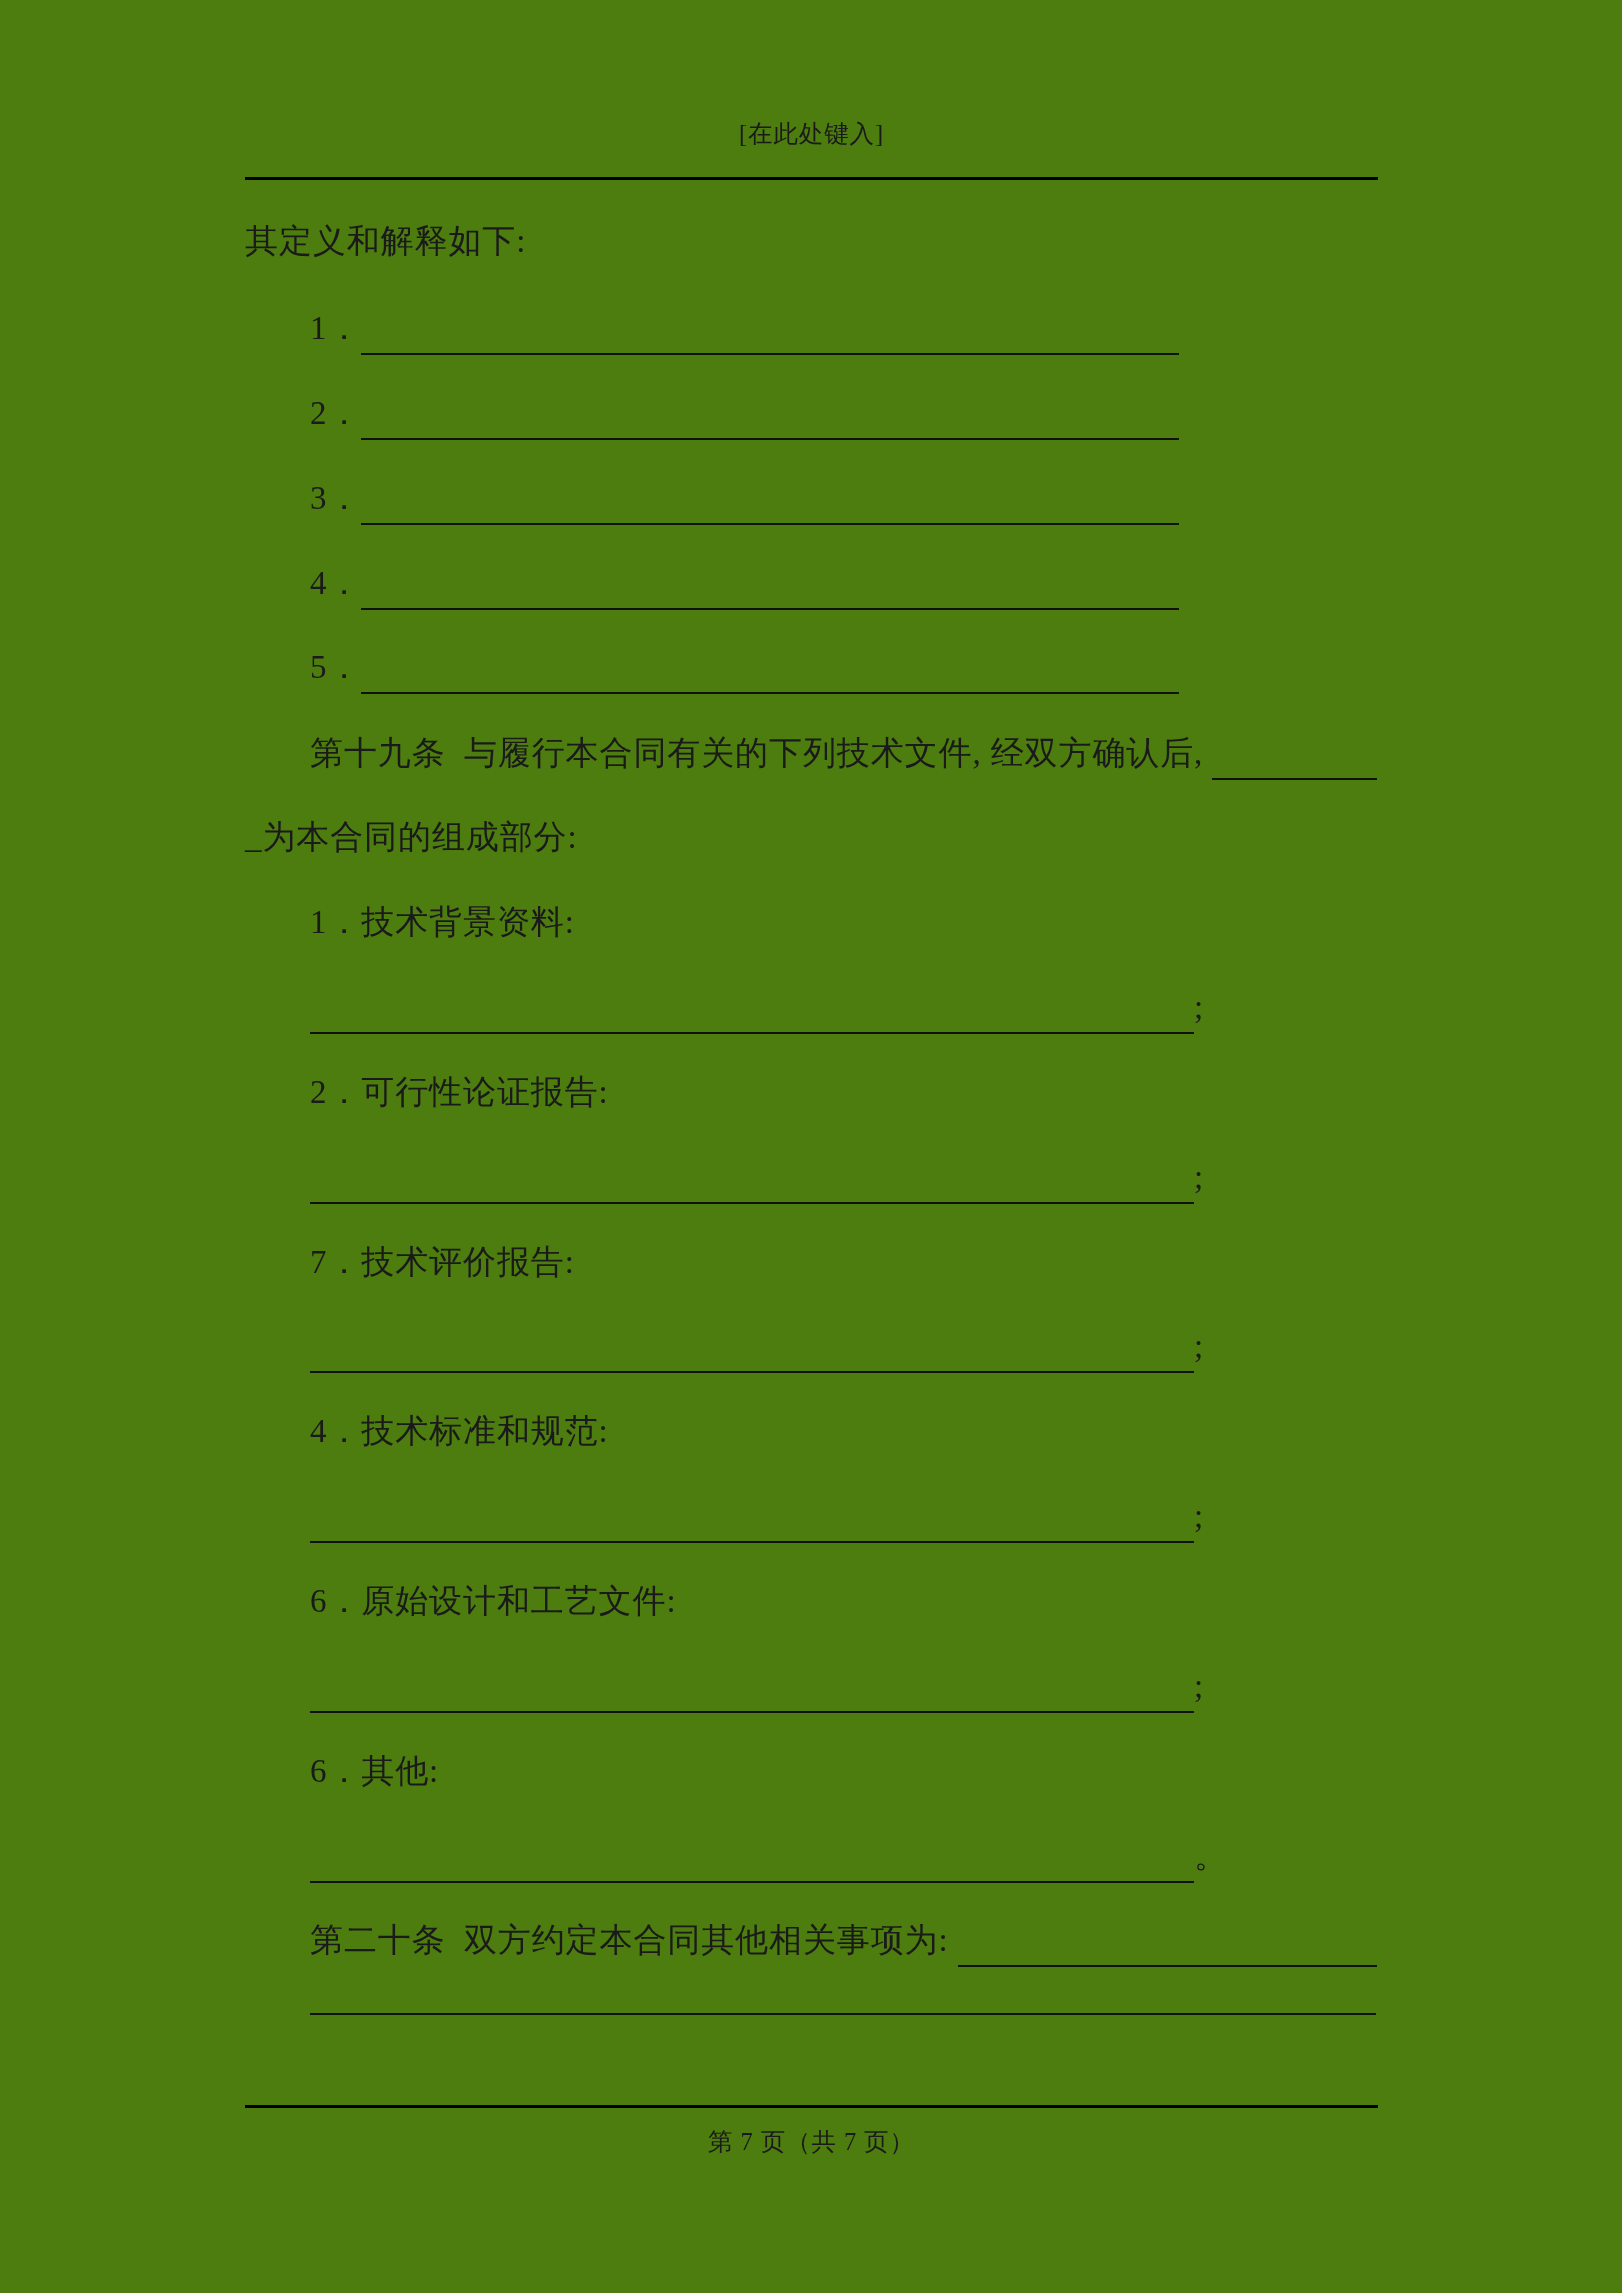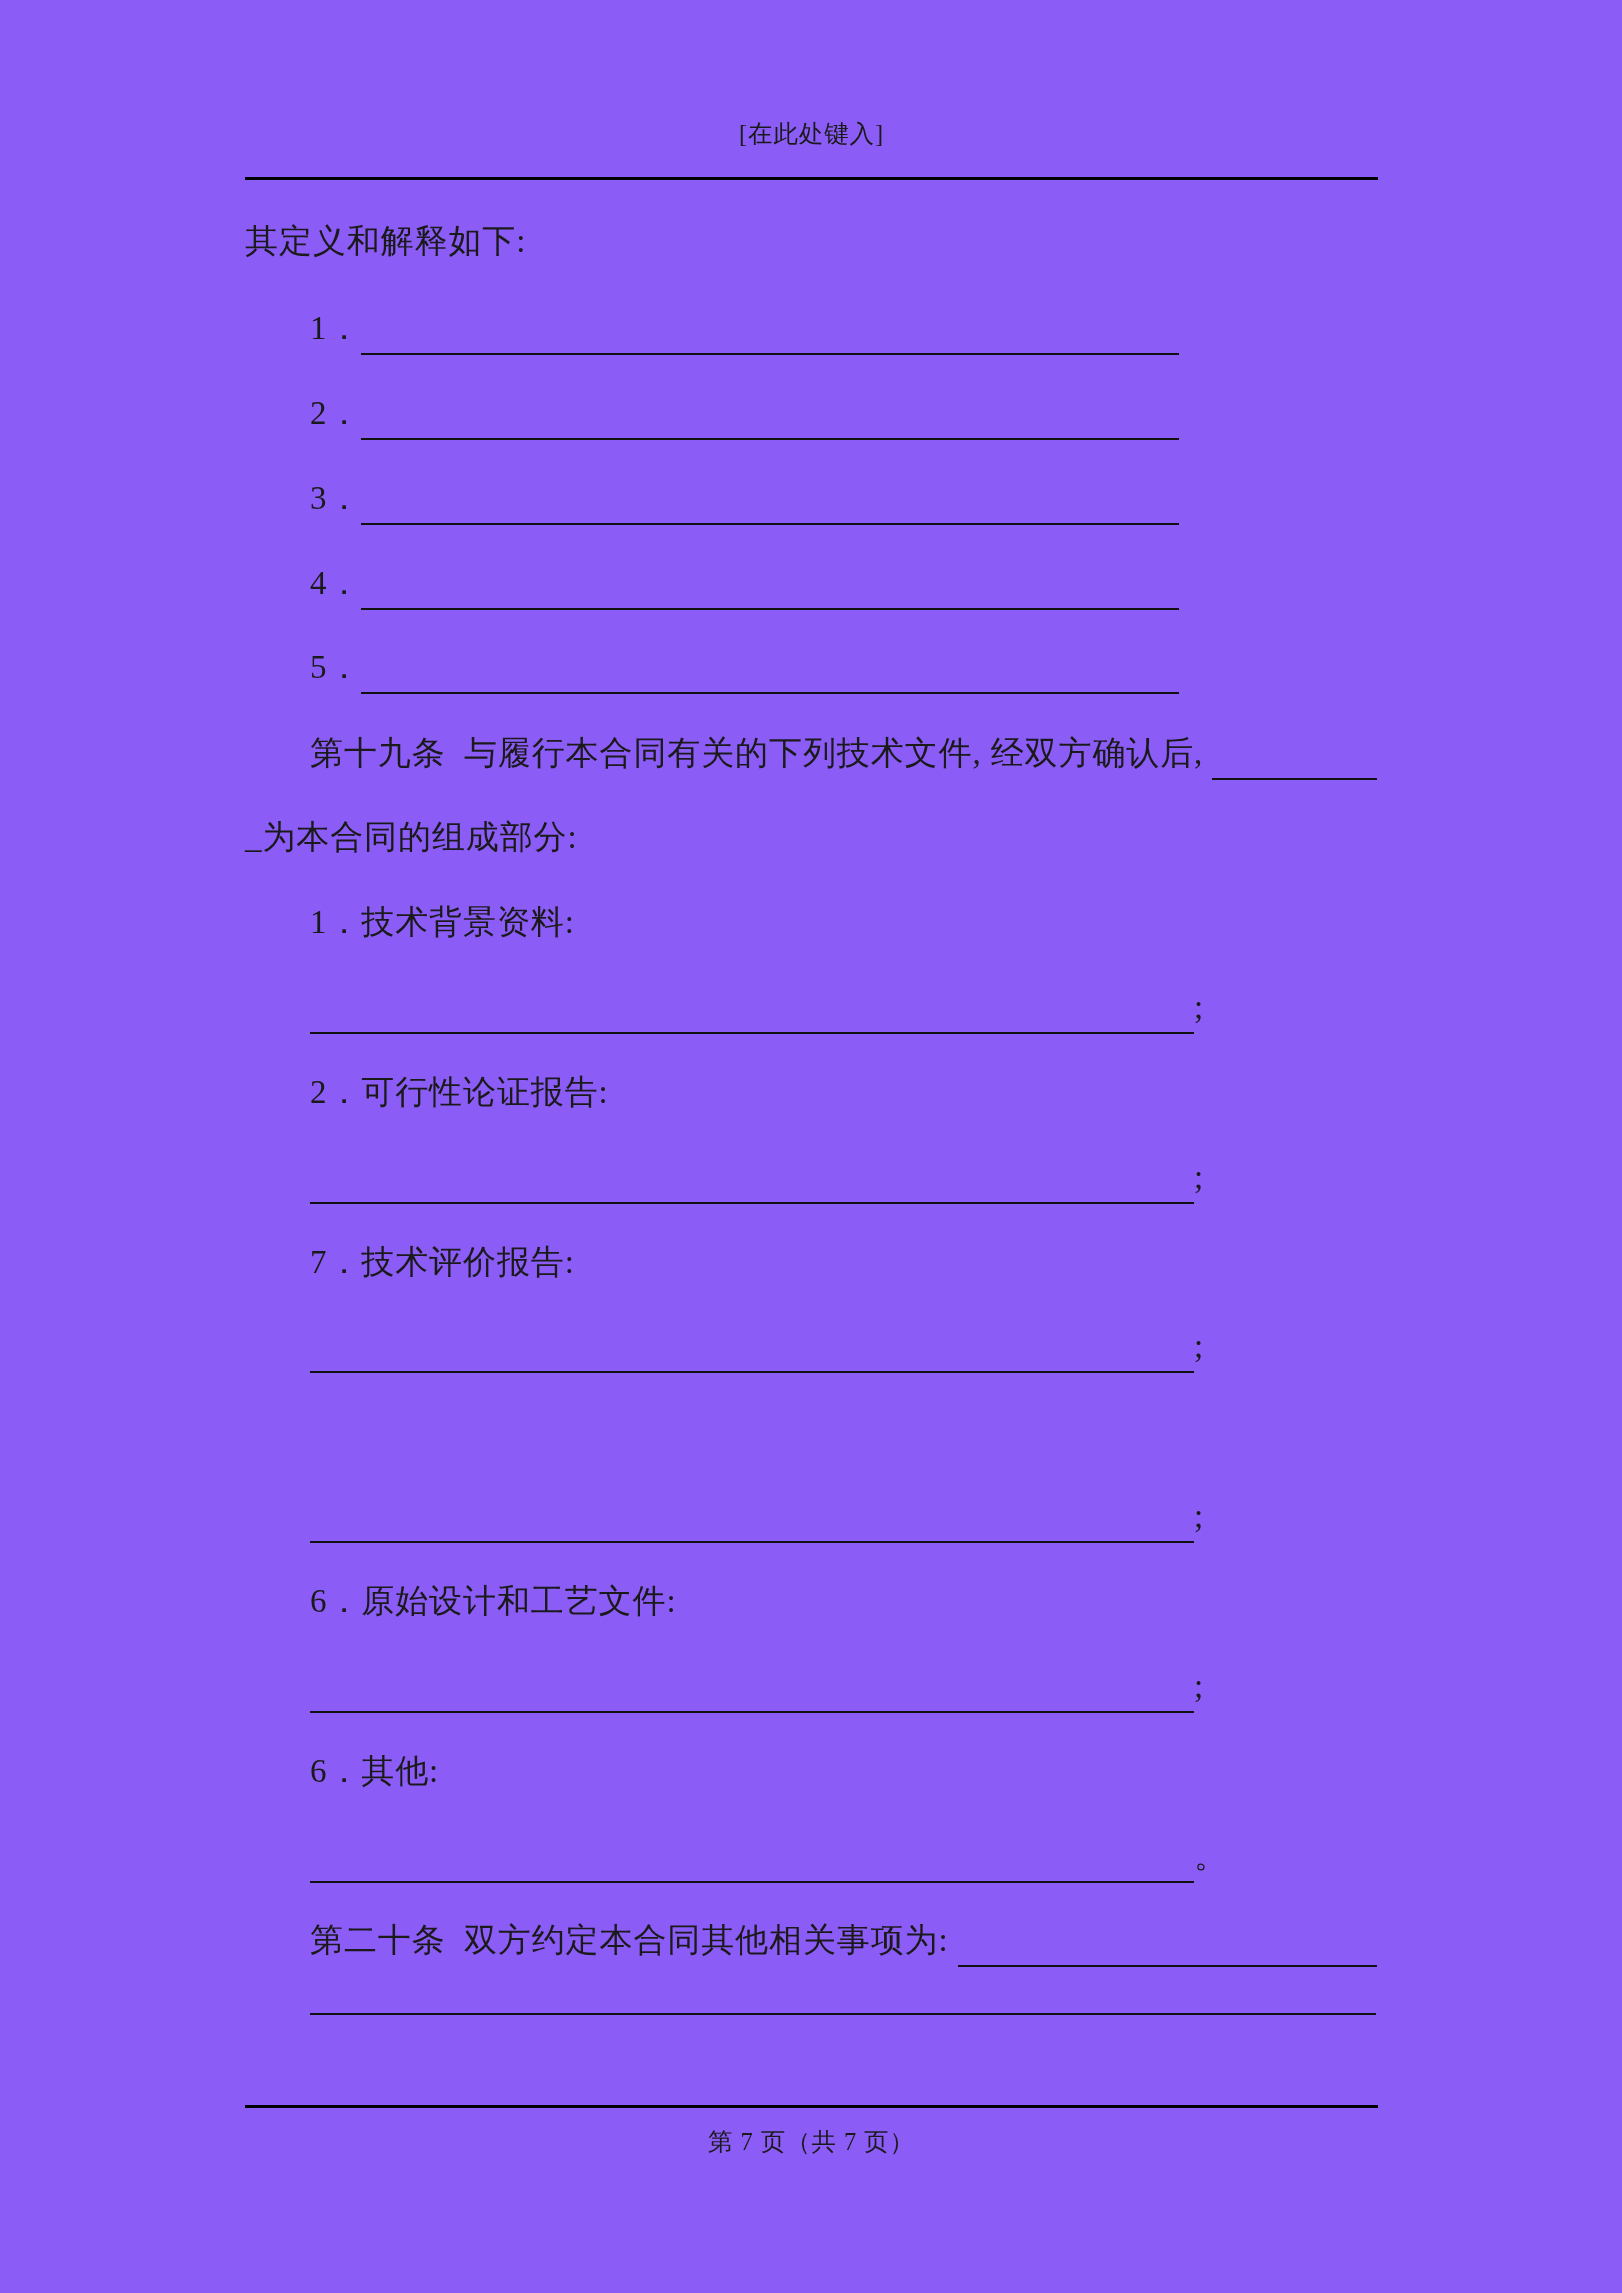--- a/index.html
+++ b/index.html
@@ -1,21 +1,21 @@
 <!DOCTYPE html>
 <html style="font-size:14.5px"><head>
 <meta charset="utf-8">
 <style>
   html, body { margin: 0; padding: 0; background: #ffffff; }
   .page {
     position: relative;
     width: 1623px;
     height: 2294px;
     margin: 0 auto;
-    background: #8b5cf6;
+    background: #4d7c0f;
     font-family: "Liberation Serif", "DejaVu Serif", serif;
     color: #1a1a1a;
     overflow: hidden;
   }
   .hdr-text {
     position: absolute;
     top: 118px; left: 0; width: 100%;
     text-align: center;
     font-size: 24.5px;
     line-height: 31px;
@@ -122,20 +122,23 @@
   </div>
 
   <div class="row" style="top:1242px">
     <span class="indent2">7．技术评价报告:</span>
   </div>
   <div class="row" style="top:1326px">
     <span class="bline w972" style="margin-left:65px"></span>
     <span>;</span>
   </div>
 
+  <div class="row" style="top:1411px">
+    <span class="indent2">4．技术标准和规范:</span>
+  </div>
   <div class="row" style="top:1496px">
     <span class="bline w972" style="margin-left:65px"></span>
     <span>;</span>
   </div>
 
   <div class="row" style="top:1581px">
     <span class="indent2">6．原始设计和工艺文件:</span>
   </div>
   <div class="row" style="top:1666px">
     <span class="bline w972" style="margin-left:65px"></span>

